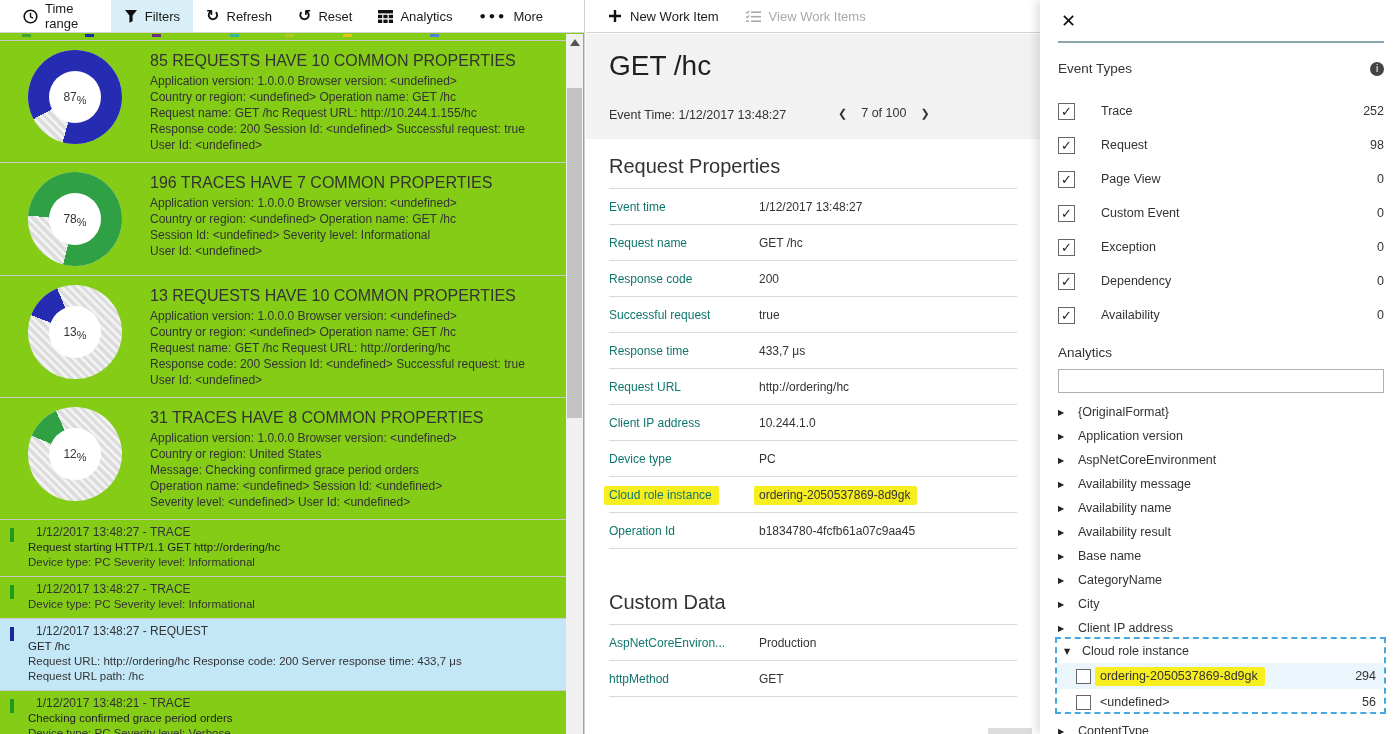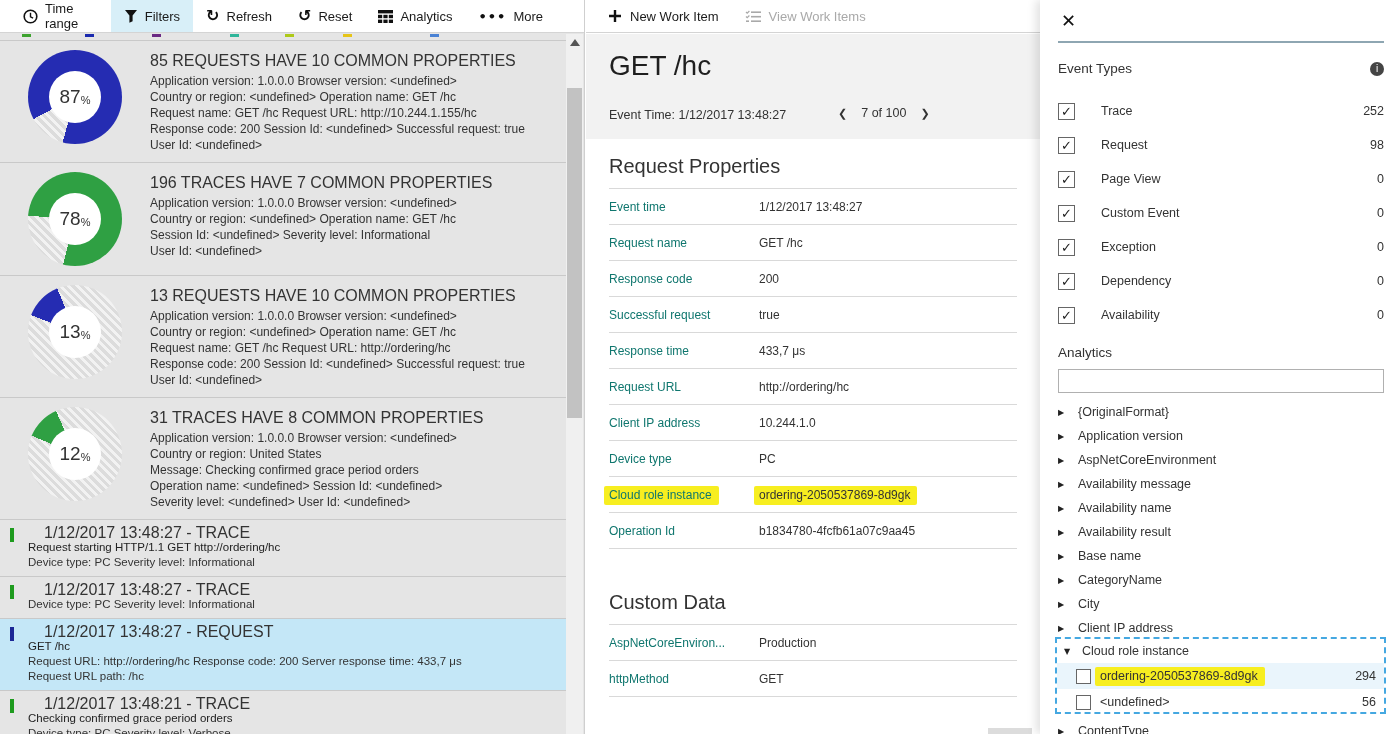--- a/index.html
+++ b/index.html
@@ -1,50 +1,50 @@
 <!DOCTYPE html>
 <html><head>
 <meta charset="utf-8">
 <style>
   * { margin:0; padding:0; box-sizing:border-box; }
   html,body { width:1397px; height:734px; overflow:hidden; background:#fff;
     font-family:"Liberation Sans","DejaVu Sans",sans-serif; color:#333; }
   .mono { font-family:Liberation Sans, sans-serif; }
 
   
-  #left { position:absolute; left:0; top:0; width:585px; height:734px; border-right:1px solid #cfcfcf; background:#e5e5e5; }
+  #left { position:absolute; left:0; top:0; width:585px; height:734px; border-right:1px solid #cfcfcf; background:#84cc16; }
   .ltoolbar { position:absolute; left:0; top:0; width:100%; height:33px; border-bottom:1px solid #d4d4d4;
     display:flex; align-items:stretch; padding-left:10px; background:#fff; }
   .tbtn { display:flex; align-items:center; gap:7px; padding:0 13px; font-size:13px; color:#1a1a1a; cursor:pointer; }
   .tbtn.active { background:#d8eff8; }
   .tbtn .gly { font-size:16px; font-weight:700; line-height:1; color:#111; font-family:"DejaVu Sans",sans-serif; }
   .tbtn.more { margin-left:auto; margin-right:28px; }
   .tbtn.more .gly { font-size:13px; letter-spacing:1px; font-weight:700; }
   .legendstrip { position:absolute; top:34px; left:0; width:566px; height:5px; }
   .lmark { position:absolute; top:0; width:9px; height:3px; }
 
   .llist { position:absolute; top:40px; left:0; width:566px; }
   .gitem { display:flex; padding:9px 0 9px 28px; border-top:1px solid #c9c9c9; cursor:pointer; }
   .gitem:first-child { border-top:1px solid #c9c9c9; }
   .donut { position:relative; width:94px; height:94px; flex:0 0 94px; }
   .hatch { position:absolute; inset:0; border-radius:50%;
     background:repeating-linear-gradient(45deg,#dcdcdc 0 3px,#f2f2f2 3px 6px); }
   .arc { position:absolute; inset:0; border-radius:50%; }
   .hole { position:absolute; left:21px; top:21px; width:52px; height:52px; border-radius:50%; background:#fff;
     display:flex; align-items:center; justify-content:center; color:#333; }
-  .hole .num { font-size:19px; }
+  .hole .num { font-size:12px; }
   .hole .psign { font-size:11px; margin-top:5px; }
   .gtext { margin-left:28px; padding-top:2px; width:400px; }
   .gtitle { font-size:16px; color:#333; margin-bottom:3px; }
   .glines { font-size:12px; color:#333; line-height:16px; white-space:pre-line; }
 
   .eitem { position:relative; padding:5px 10px 6px 28px; border-top:1px solid #c9c9c9; cursor:pointer; }
   .eitem:last-child { border-bottom:0; }
   .ebar { position:absolute; left:10px; top:8px; width:4px; height:14px; background:#1e9b1e; }
-  .etitle { font-size:16px; color:#333; line-height:15px; margin-left:16px; }
+  .etitle { font-size:12px; color:#333; line-height:15px; margin-left:8px; }
   .emsg { font-size:11.5px; line-height:15px; color:#222; }
   .edet { font-size:11.5px; line-height:15px; color:#333; white-space:pre-line; }
   .eitem.sel { background:#c4e7f7; }
 
   .lscroll { position:absolute; right:1px; top:34px; bottom:0; width:17px; background:#f0f0f0; }
   .lscroll .up { position:absolute; top:5px; left:4px; width:0; height:0;
     border-left:5px solid transparent; border-right:5px solid transparent; border-bottom:7px solid #555; }
   .lscroll .thumb { position:absolute; top:54px; left:1px; width:15px; height:330px; background:#c2c2c2; }
 
   

